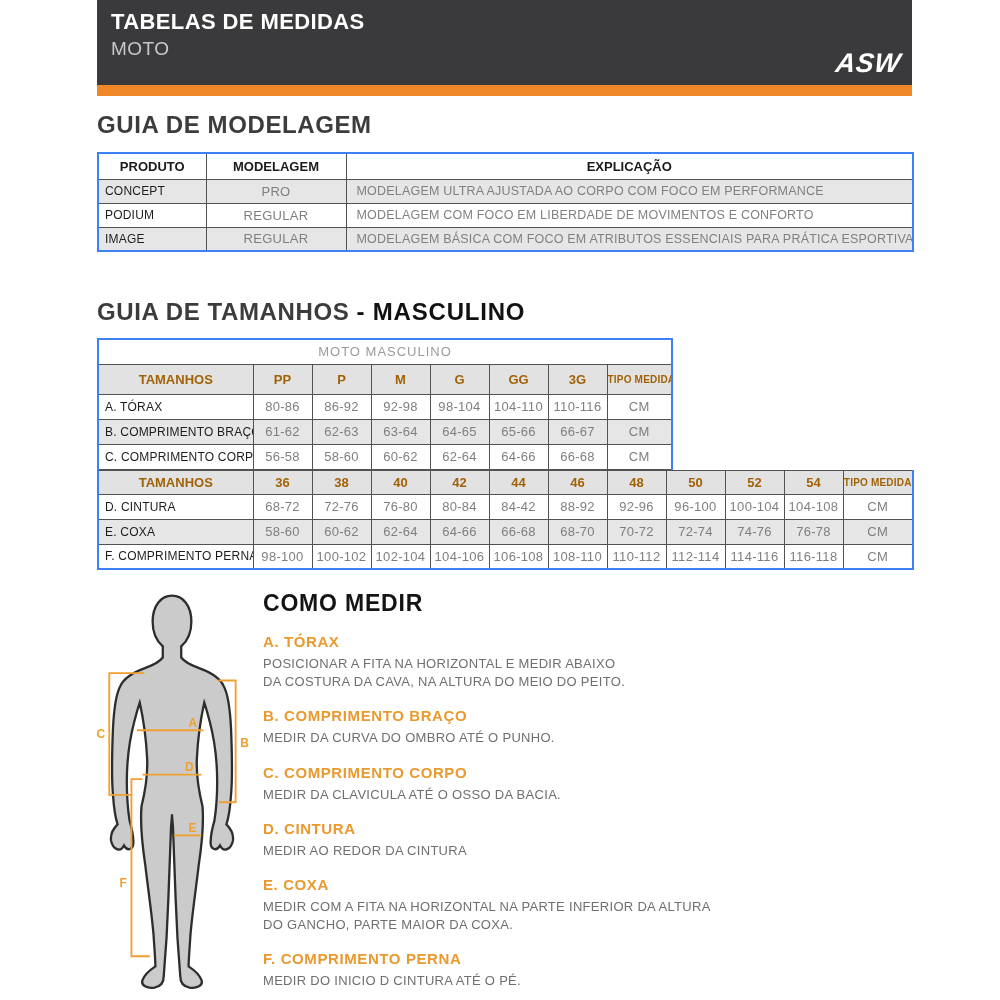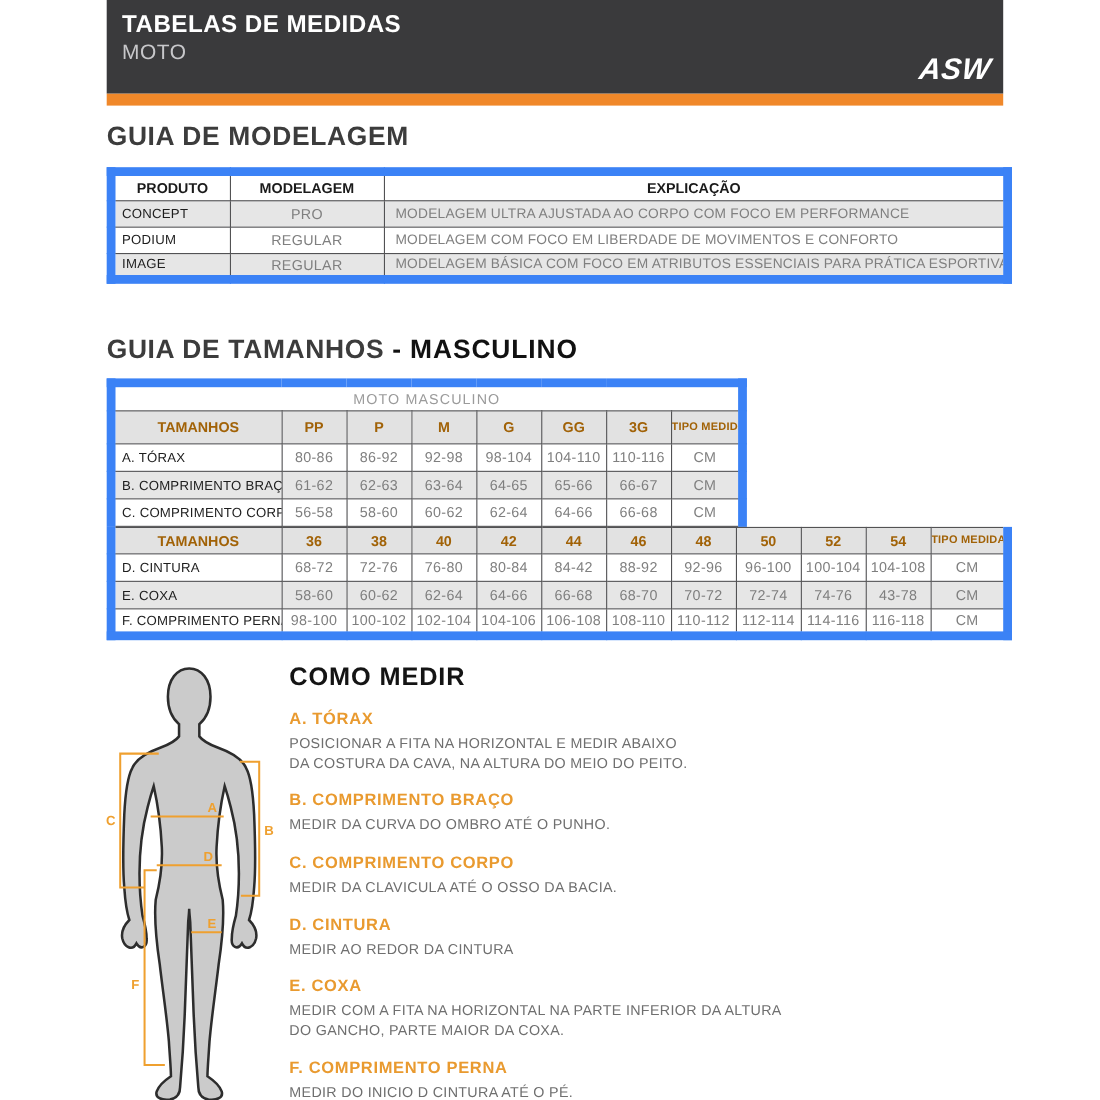--- a/index.html
+++ b/index.html
@@ -15,21 +15,21 @@
            font-weight: bold; font-style: italic; letter-spacing: 0.5px; transform: skewX(-8deg); }
   .accent-stripe { height: 11px; background: #f0882a; }
 
   
   .section-title { font-size: 24px; font-weight: bold; color: #3c3c3c; letter-spacing: 0.6px; }
   .st-modelagem { margin-top: 15px; }
   .st-tamanhos  { margin-top: 46px; }
   .section-title b { color: #111; letter-spacing: 0.8px; }
 
   
-  table { border-collapse: collapse; table-layout: fixed; border: 8px solid #3b82f6; }
+  table { border-collapse: collapse; table-layout: fixed; border: 2px solid #3b82f6; }
   th, td { border: 1px solid #525254; font-size: 13px; text-align: center; overflow: hidden; white-space: nowrap; }
   .alt { background: #e6e6e6; }
   td.lbl { text-align: left; padding-left: 6px; font-weight: normal; color: #1d1d1d; font-size: 12px; letter-spacing: 0.2px; }
   td.val { color: #7f7f7f; letter-spacing: 0.3px; }
   th.tipo { font-size: 10px; letter-spacing: 0.2px; }
 
   .modelagem { width: 815px; margin-top: 13px; }
   .modelagem thead tr { height: 26px; }
   .modelagem tbody tr { height: 24px; }
   .modelagem th { font-weight: bold; color: #1a1a1a; }
@@ -208,21 +208,21 @@
         <td class="lbl">E. COXA</td>
         <td class="val">58-60</td>
         <td class="val">60-62</td>
         <td class="val">62-64</td>
         <td class="val">64-66</td>
         <td class="val">66-68</td>
         <td class="val">68-70</td>
         <td class="val">70-72</td>
         <td class="val">72-74</td>
         <td class="val">74-76</td>
-        <td class="val">43-78</td>
+        <td class="val">76-78</td>
         <td class="val">CM</td>
       </tr>
       <tr class="data">
         <td class="lbl">F. COMPRIMENTO PERNA</td>
         <td class="val">98-100</td>
         <td class="val">100-102</td>
         <td class="val">102-104</td>
         <td class="val">104-106</td>
         <td class="val">106-108</td>
         <td class="val">108-110</td>

